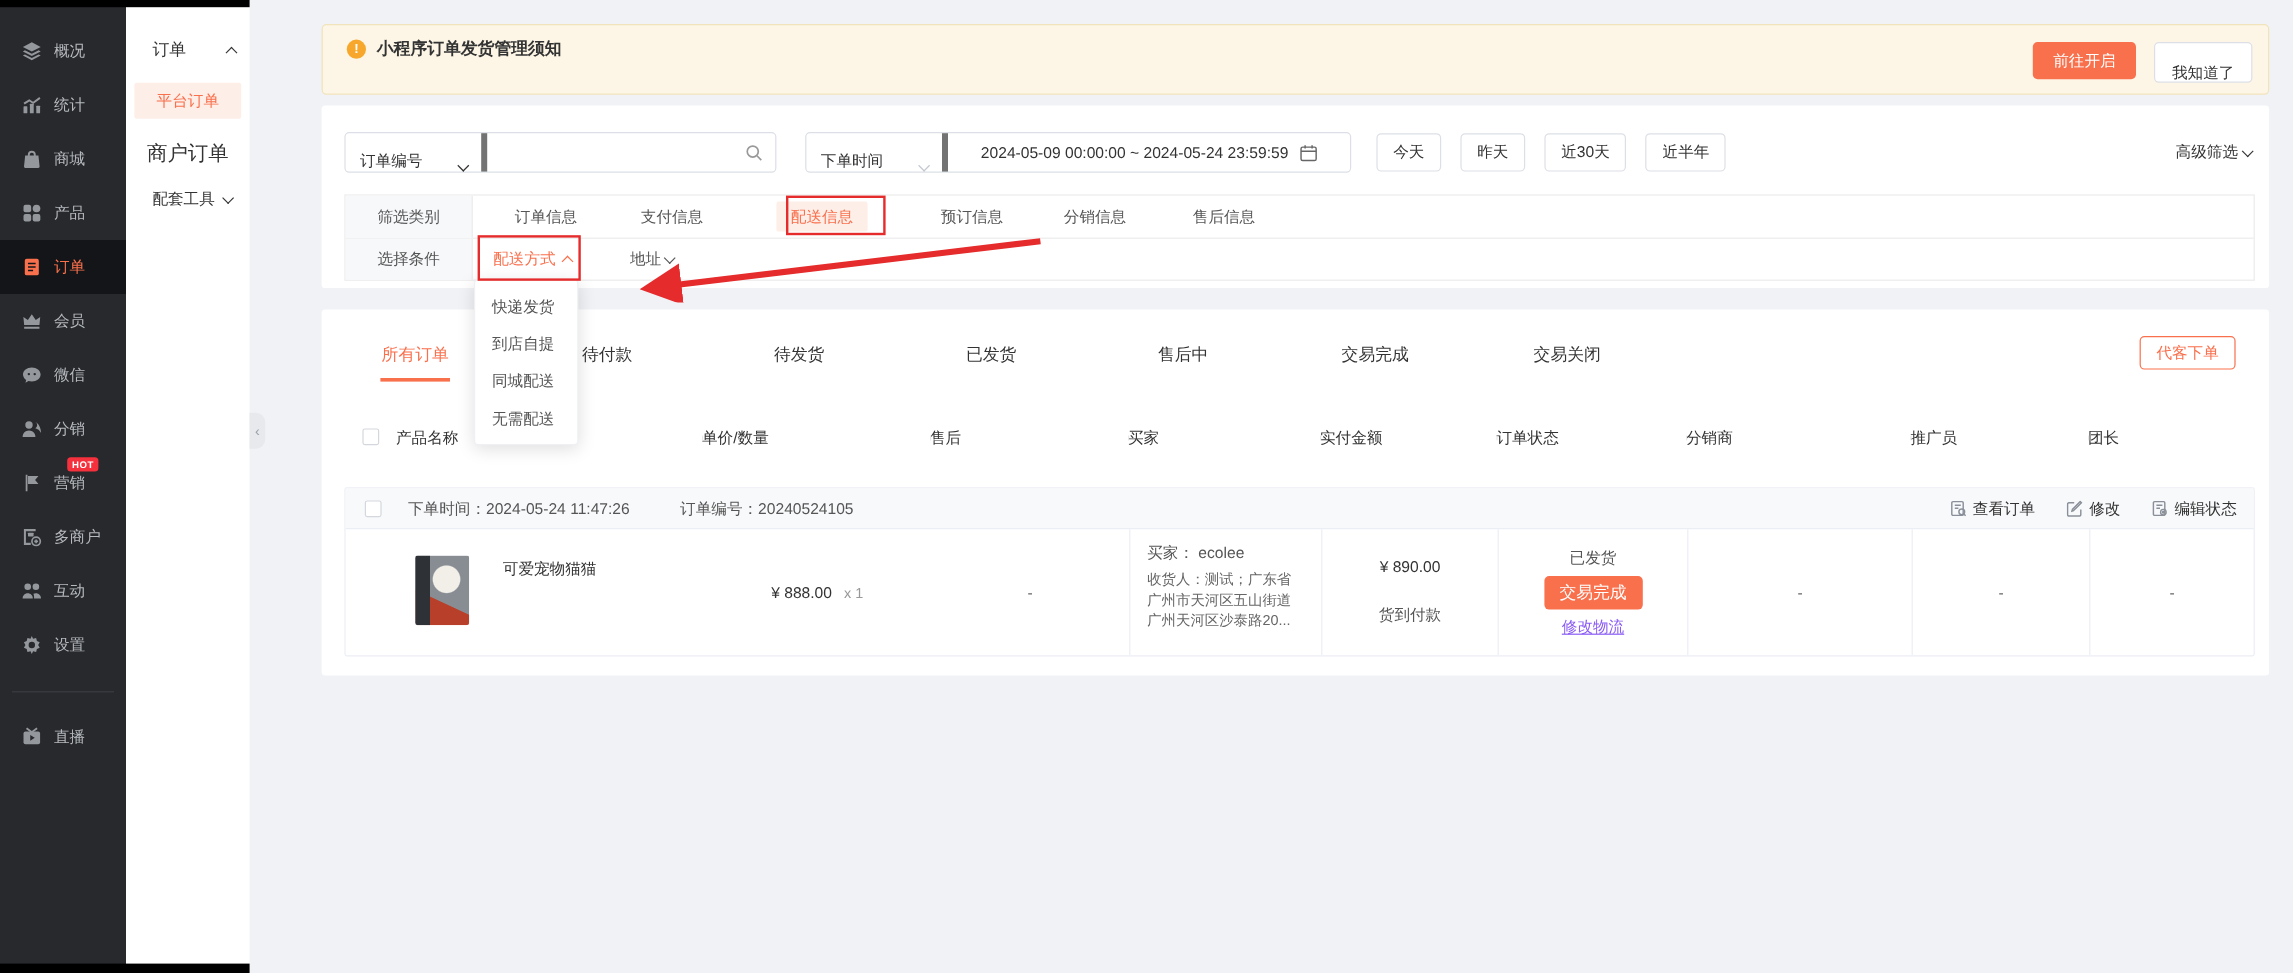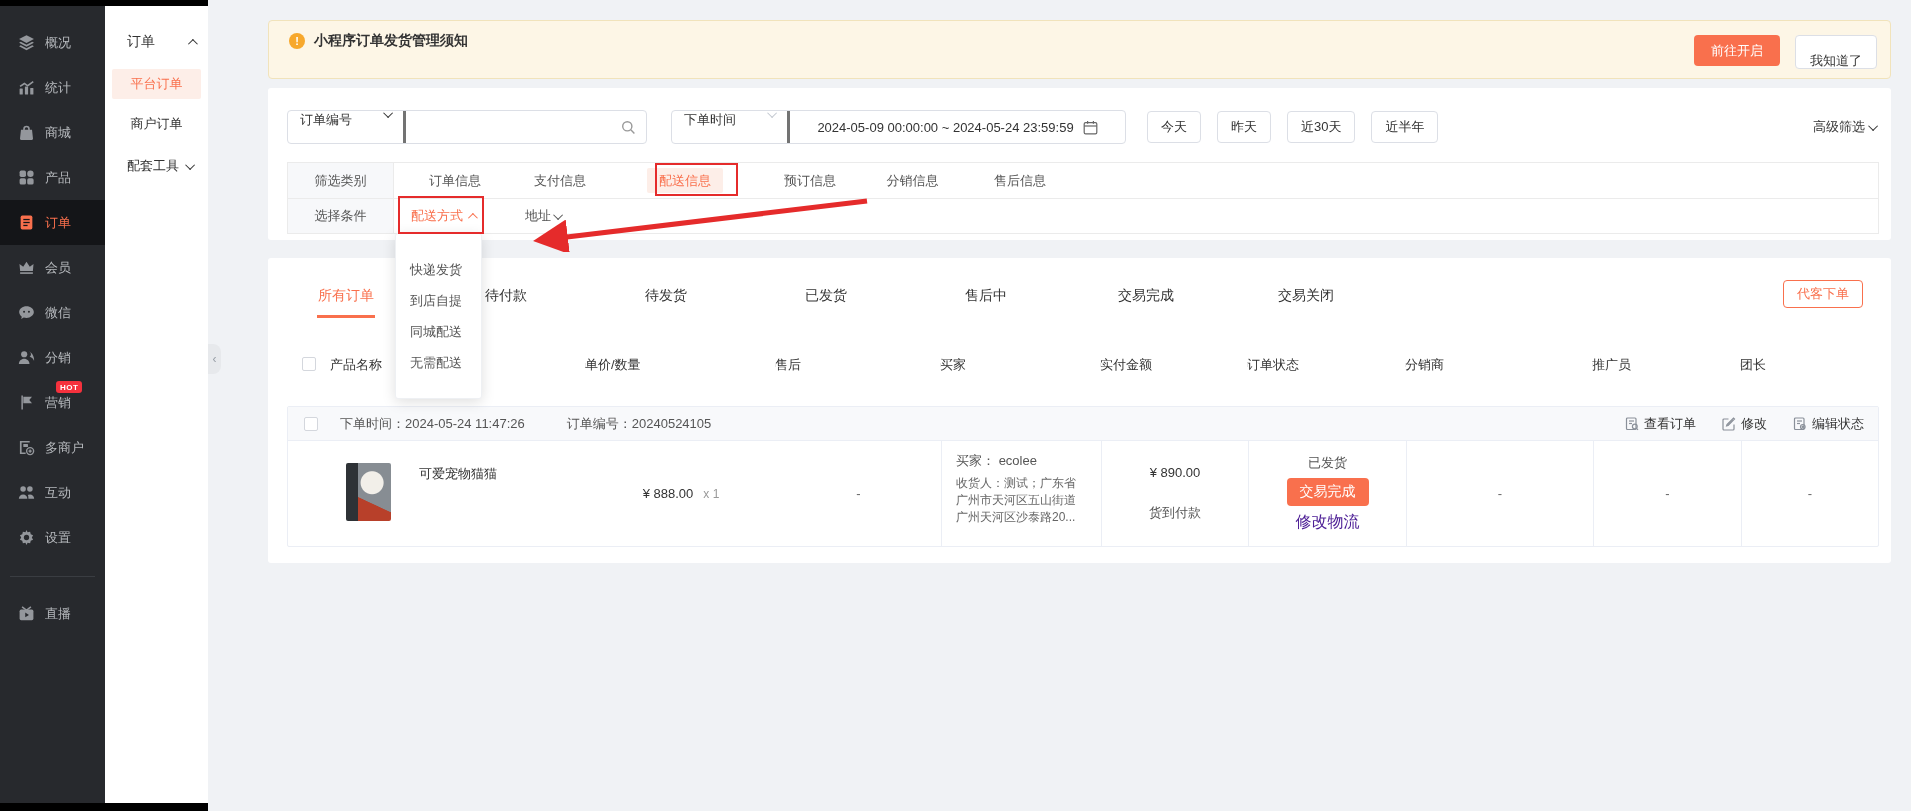--- a/index.html
+++ b/index.html
@@ -15,21 +15,21 @@
 .side-item.active svg{color:#F9704D}
 .inner-f{fill:#27292d}
 .inner-s{stroke:#27292d}
 .active .inner-s{stroke:#141518}
 .hot{position:absolute;left:56px;top:1px;background:#f5313d;color:#fff;font-size:8px;font-weight:bold;padding:1.5px 4px;border-radius:3px;letter-spacing:.5px}
 .side-divider{height:1px;background:#3a3d42;margin:16px 10px 14px}
 
 .subsidebar{position:absolute;left:105px;top:0;width:103px;height:811px;background:#fff;z-index:4}
 .sub-title{display:flex;align-items:center;justify-content:space-between;padding:0 13px 0 22px;height:30px;margin-top:27px;font-size:14px;color:#333;cursor:pointer}
 .sub-pill{margin:12px 7px 0;height:30px;background:#fdeee8;color:#F9704D;font-size:13px;display:flex;align-items:center;justify-content:center;border-radius:2px;cursor:pointer}
-.sub-link{height:30px;display:flex;align-items:center;justify-content:center;font-size:13px;color:#333;margin-top:10px;cursor:pointer}
+.sub-link{height:30px;display:flex;align-items:flex-end;justify-content:center;font-size:17px;color:#333;margin-top:10px;cursor:pointer}
 .sub-tools{display:flex;align-items:center;justify-content:space-between;padding:0 13px 0 22px;height:30px;margin-top:12px;font-size:13px;color:#333;cursor:pointer}
 .collapse-tab{position:absolute;left:208px;top:344px;width:13px;height:30px;background:#e7e9ec;border-radius:0 8px 8px 0;display:flex;align-items:center;justify-content:center;color:#9aa0a8;font-size:12px;z-index:6;cursor:pointer}
 
 .chev{display:inline-block;width:7px;height:7px;border-left:1.5px solid currentColor;border-bottom:1.5px solid currentColor;transform:rotate(-45deg) translateY(-2px)}
 .chev.up{transform:rotate(135deg) translateY(-2px)}
 .chev.lite{color:#c3c8d0}
 
 .main{position:absolute;left:208px;top:0;width:1703px;height:811px}
 .banner{position:absolute;left:60px;top:20px;width:1623px;height:59px;background:#fdf6e6;border:1px solid #f1e3bb;border-radius:4px}
 .banner-icon{position:absolute;left:20px;top:12px;width:16px;height:16px;border-radius:50%;background:#f7a82c;color:#fff;font-size:11px;font-weight:bold;text-align:center;line-height:16px}
@@ -37,21 +37,21 @@
 .banner-body{position:absolute;left:45px;top:35px;font-size:13px;color:#666}
 .banner-link{color:#4478d6;cursor:pointer}
 .btn-primary{position:absolute;right:110px;top:14px;height:31px;padding:0 17px;background:#F9704D;color:#fff;border:none;border-radius:4px;font-size:13px;cursor:pointer}
 .btn-plain{position:absolute;right:13px;top:14px;height:31px;padding:16px 14px;background:#fff;color:#333;border:1px solid #dcdfe6;border-radius:4px;font-size:13px;cursor:pointer}
 .card{position:absolute;background:#fff;border-radius:3px}
 .card1{left:60px;top:88px;width:1623px;height:152px}
 .card2{left:60px;top:258px;width:1623px;height:305px}
 
 .search-row{position:absolute;left:19px;top:22px;right:13px;height:34px;display:flex;align-items:center}
 .input-group{display:flex;height:34px;border:1px solid #dcdfe6;border-radius:4px;background:#fff}
-.ig-select{display:flex;align-items:flex-start;justify-content:space-between;width:118px;padding:0 10px 0 12px;border-right:3px solid #737373;font-size:13px;color:#333;cursor:pointer}
+.ig-select{display:flex;align-items:flex-end;justify-content:space-between;width:118px;padding:0 10px 0 12px;border-right:5px solid #737373;font-size:13px;color:#333;cursor:pointer}
 .ig-input{position:relative;width:240px}
 .ig-input input{width:100%;height:100%;border:none;outline:none;padding:0 32px 0 10px;font-size:13px;color:#333;background:transparent}
 .search-ico{position:absolute;right:10px;top:9px}
 .ig-date{display:flex;align-items:center;gap:9px;width:335px;justify-content:center;font-size:13px;color:#333;cursor:pointer}
 .g2{margin-left:24px}
 .quick-btn{height:32px;padding:0 13px;margin-left:16px;background:#fff;border:1px solid #dcdfe6;border-radius:4px;font-size:13px;color:#333;cursor:pointer}
 .quick-btn.first{margin-left:21px}
 .advanced{margin-left:auto;font-size:13px;color:#333;display:flex;align-items:center;gap:6px;cursor:pointer}
 
 .filter-panel{position:absolute;left:19px;top:74px;width:1592px;border:1px solid #ebebeb}
@@ -96,23 +96,23 @@
 .prod-name{position:absolute;left:88px;top:24px;font-size:13px;color:#333}
 .price-main{color:#333}
 .price-qty{color:#999;font-size:12px;margin-left:10px}
 .od-buyer{display:block;padding:11px 4px 0 14px;text-align:left;font-size:12px;line-height:17px;color:#666}
 .buyer-line{color:#555;margin-bottom:6px;font-size:13px}
 .od-col{display:flex;flex-direction:column;align-items:center;justify-content:center;gap:24px}
 .amt{color:#333}
 .pay{color:#555}
 .st1{color:#555}
 .st-btn{background:#F9704D;color:#fff;font-size:14px;padding:5px 13px;border:none;border-radius:4px;cursor:pointer}
-.st-link{color:#4c1d95;cursor:pointer;font-size:16px}
-
-.dropdown{position:absolute;left:187px;top:233px;width:87px;background:#fff;border:1px solid #eef0f3;border-radius:3px;box-shadow:0 3px 14px rgba(0,0,0,.13);z-index:50;padding:20px 0}
+.st-link{color:#8b5cf6;text-decoration:underline;cursor:pointer;font-size:13px}
+
+.dropdown{position:absolute;left:187px;top:233px;width:87px;background:#fff;border:1px solid #eef0f3;border-radius:3px;box-shadow:0 3px 14px rgba(0,0,0,.13);z-index:50;padding:6px 0}
 .dd-item{height:31px;display:flex;align-items:center;padding-left:14px;font-size:13px;color:#555;cursor:pointer}
 .red-frame{position:absolute;border:2px solid #e52b2b;z-index:60;pointer-events:none}
 .rf1{left:447px;top:163px;width:83px;height:33px}
 .rf2{left:190px;top:196px;width:86px;height:38px}
 .anno-arrow{position:absolute;left:300px;top:190px;width:380px;height:62px;z-index:61;pointer-events:none}
 </style>
 </head>
 <body>
 
 <div class="top-strip"></div>

